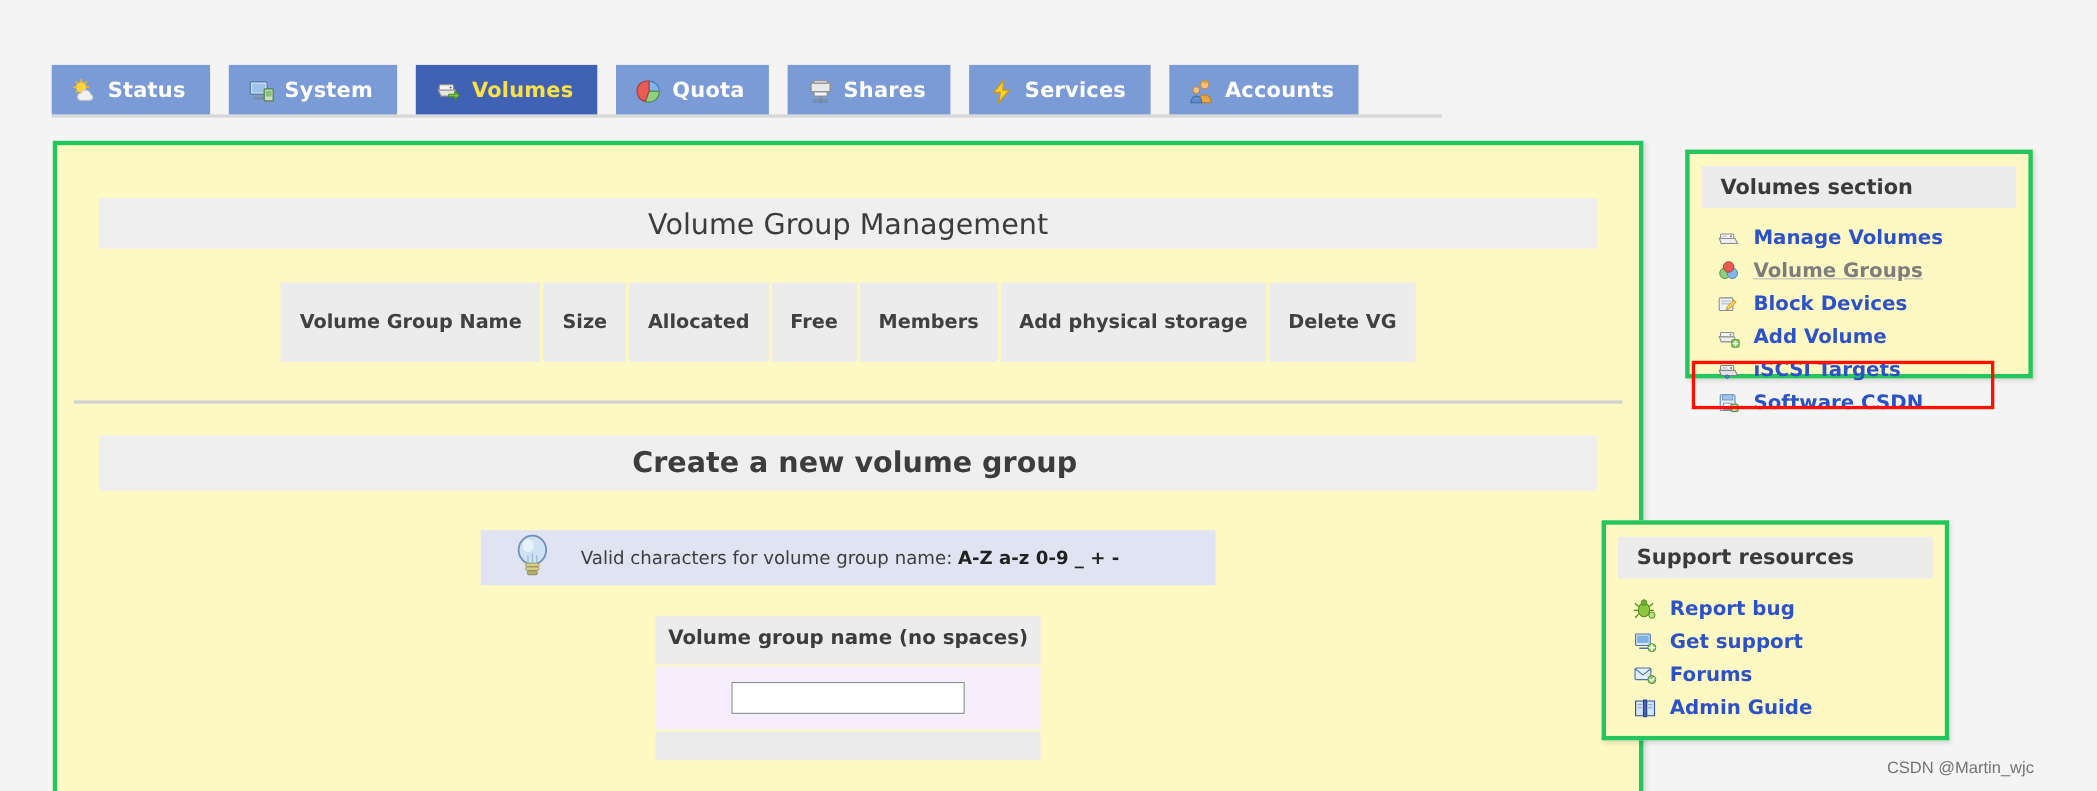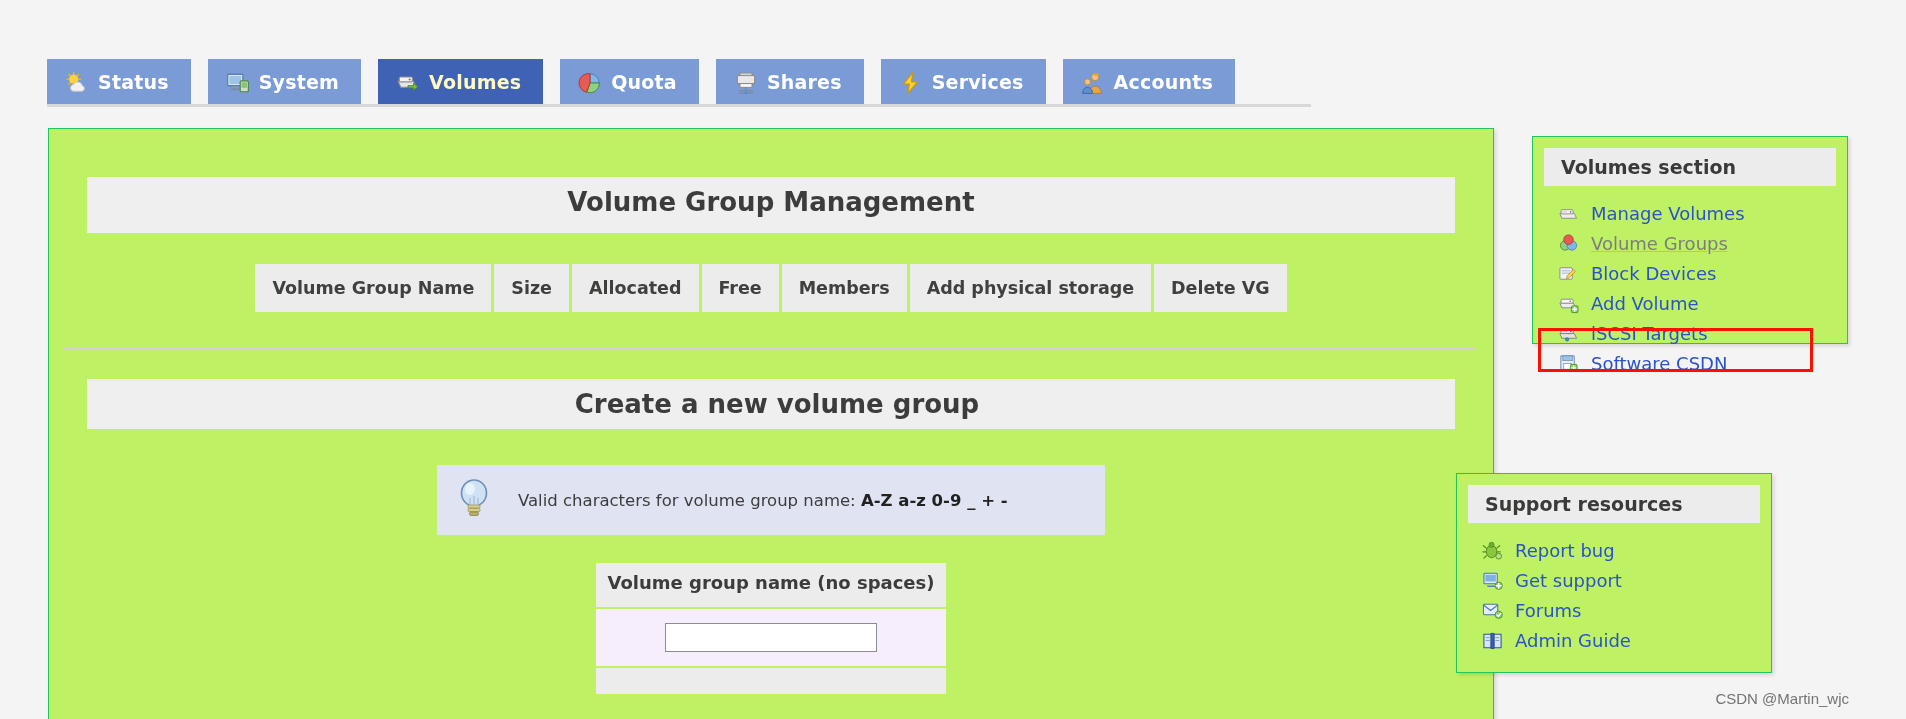--- a/index.html
+++ b/index.html
@@ -34,68 +34,68 @@
     color: #ffffff;
     font-size: 19px;
     font-weight: bold;
     letter-spacing: .2px;
     cursor: pointer;
     position: relative;
     white-space: nowrap;
   }
   .tab.active {
     background: #3f62b5;
-    color: #fef9c3;
+    color: #fde047;
   }
   .tab .ticon {
     width: 22px; height: 22px;
     display: inline-block;
     position: relative;
     flex: 0 0 auto;
   }
 
   
   .ticon svg { display:block; }
 
   
   .panel {
     position: absolute;
-    background: #bef264;
-    border: 1px solid #22c55e;
+    background: #fef9c3;
+    border: 4px solid #22c55e;
     box-shadow: 2px 2px 4px rgba(0,0,0,0.13);
   }
   #main-panel {
     left: 48px; top: 128px;
     width: 1446px; height: 610px;
     padding: 0;
     overflow: hidden;
   }
 
   .section-title {
     background: #efefef;
     margin: 48px 38px 0 38px;
-    height: 56px;
+    height: 46px;
     line-height: 50px;
     text-align: center;
     font-size: 26px;
-    font-weight: bold;
+    font-weight: normal;
     color: #3c3c3c;
   }
 
   .vg-table {
     margin: 31px auto 0 auto;
     border-collapse: separate;
     border-spacing: 3px 0;
   }
   .vg-table th {
     background: #ececec;
     color: #41403f;
     font-size: 17.5px;
     font-weight: bold;
-    padding: 14px 17px;
+    padding: 26px 17px;
     white-space: nowrap;
     text-align: center;
   }
 
   .divider {
     margin: 35px 15px 0 15px;
     height: 3px;
     background: #d2d2d2;
     border: 0;
   }
@@ -108,25 +108,25 @@
     text-align: center;
     font-size: 26px;
     font-weight: bold;
     color: #3c3c3c;
     padding-left: 12px;
   }
 
   .tipbox {
     margin: 36px auto 0 auto;
     width: 668px;
-    height: 70px;
+    height: 50px;
     background: #dfe3f2;
     display: flex;
     align-items: center;
-    padding-left: 20px;
+    padding-left: 30px;
     gap: 27px;
   }
   .tipbox .tiptext {
     font-size: 16.5px;
     color: #3d3d3d;
   }
   .tipbox .tiptext b { font-weight: bold; color:#222; }
 
   .field-head {
     margin: 28px auto 0 auto;
@@ -182,21 +182,21 @@
     display: flex;
     align-items: center;
     gap: 12px;
     padding: 3px 0 3px 25px;
     height: 30px;
     cursor: pointer;
   }
   .side-item .licon { width: 21px; height: 21px; flex: 0 0 auto; display:block; }
   .side-item .ltext {
     font-size: 18px;
-    font-weight: normal;
+    font-weight: bold;
     color: #2c52c9;
   }
   .side-item.current .ltext {
     color: #7d7d7d;
     text-decoration: underline;
     text-decoration-color: #b9b9b9;
   }
 
   
   .redbox {

